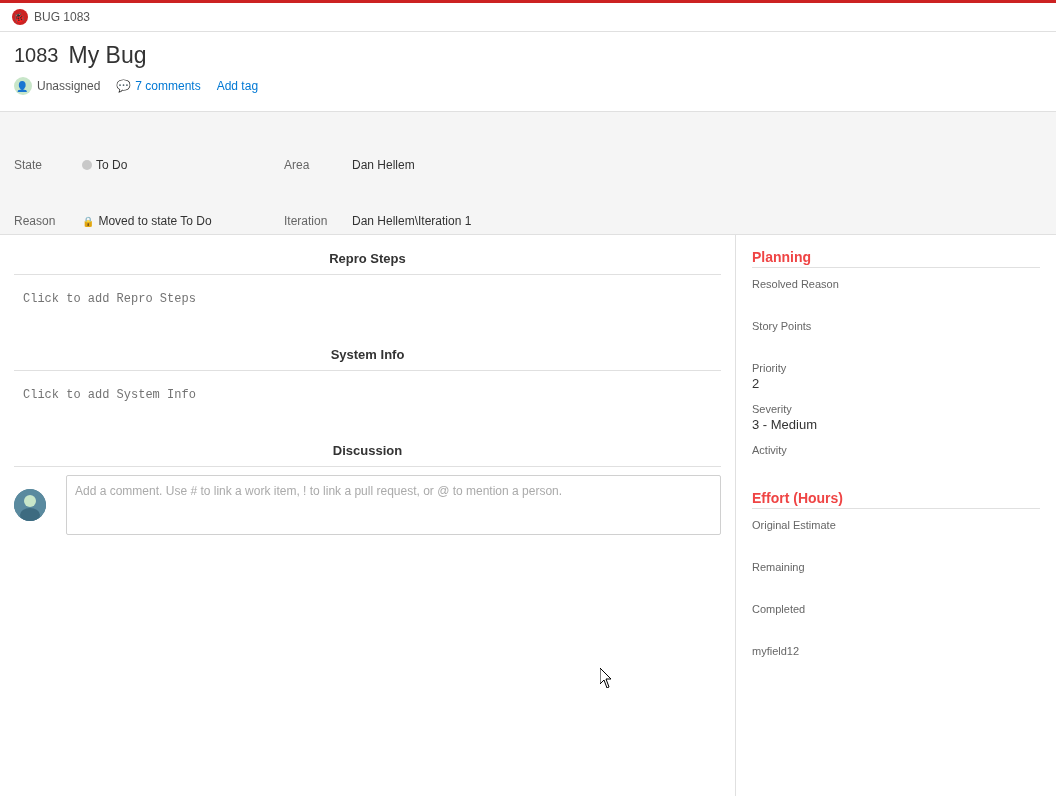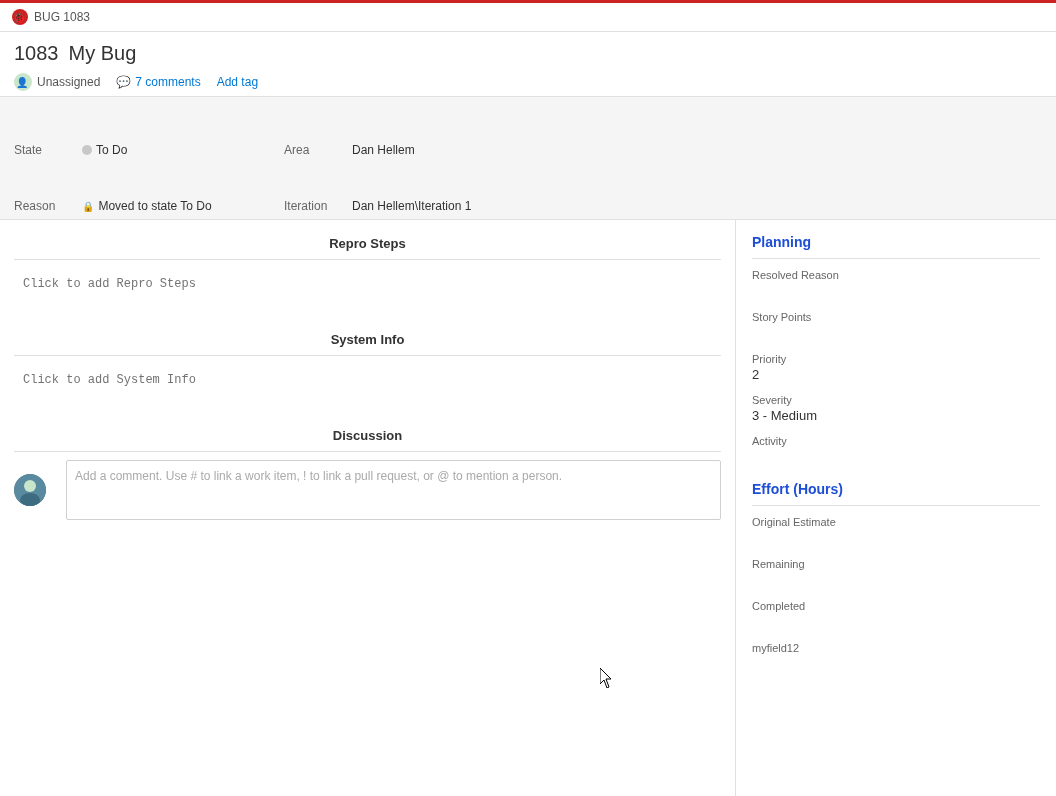--- a/index.html
+++ b/index.html
@@ -20,39 +20,39 @@
     .bug-icon {
       width: 16px; height: 16px;
       background: #cc2222;
       border-radius: 50%;
       display: inline-flex; align-items: center; justify-content: center;
       color: white; font-size: 10px; font-weight: bold;
       flex-shrink: 0;
     }
 
     .main-header {
-      padding: 10px 14px 5px 14px;
+      padding: 10px 14px 16px 14px;
       border-bottom: 1px solid #e0e0e0;
     }
 
     .work-item-title {
       display: flex;
       align-items: center;
       gap: 10px;
       margin-bottom: 8px;
     }
 
     .work-item-id {
       font-size: 20px;
       font-weight: 400;
       color: #333;
     }
 
     .work-item-name {
-      font-size: 20px;
+      font-size: 23px;
       font-weight: 400;
       color: #333;
     }
 
     .meta-row {
       display: flex;
       align-items: center;
       gap: 16px;
       font-size: 12px;
       color: #555;
@@ -209,23 +209,23 @@
       min-height: 60px;
       font-size: 12px;
       color: #aaa;
       cursor: text;
     }
 
     
     .right-section-title {
       font-size: 14px;
       font-weight: 600;
-      color: #1d4ed8;
+      color: #ef4444;
       border-bottom: 1px solid #e0e0e0;
-      padding-bottom: 8px;
+      padding-bottom: 2px;
       margin-bottom: 10px;
     }
 
     .right-field {
       margin-bottom: 12px;
     }
 
     .right-field-label {
       font-size: 11px;
       color: #666;

